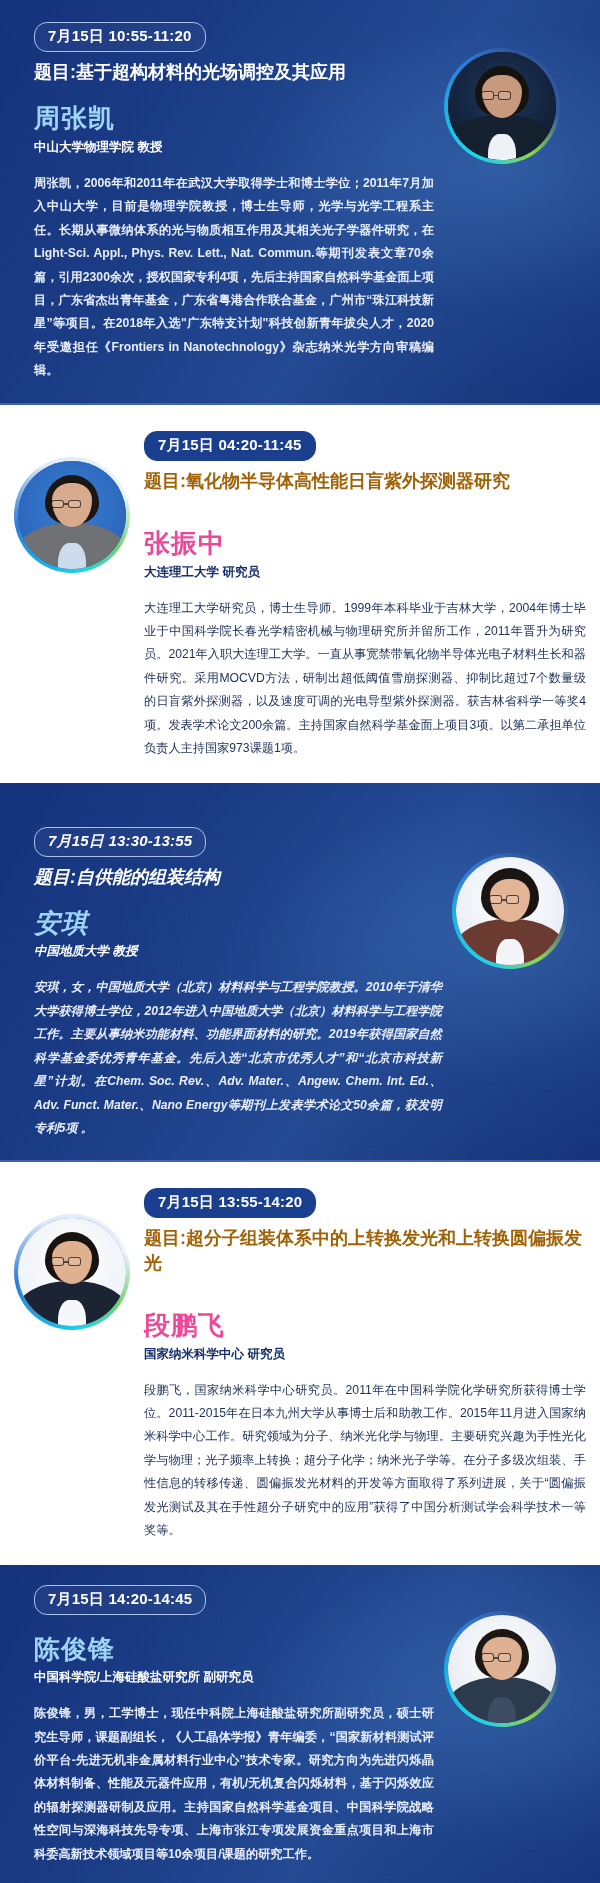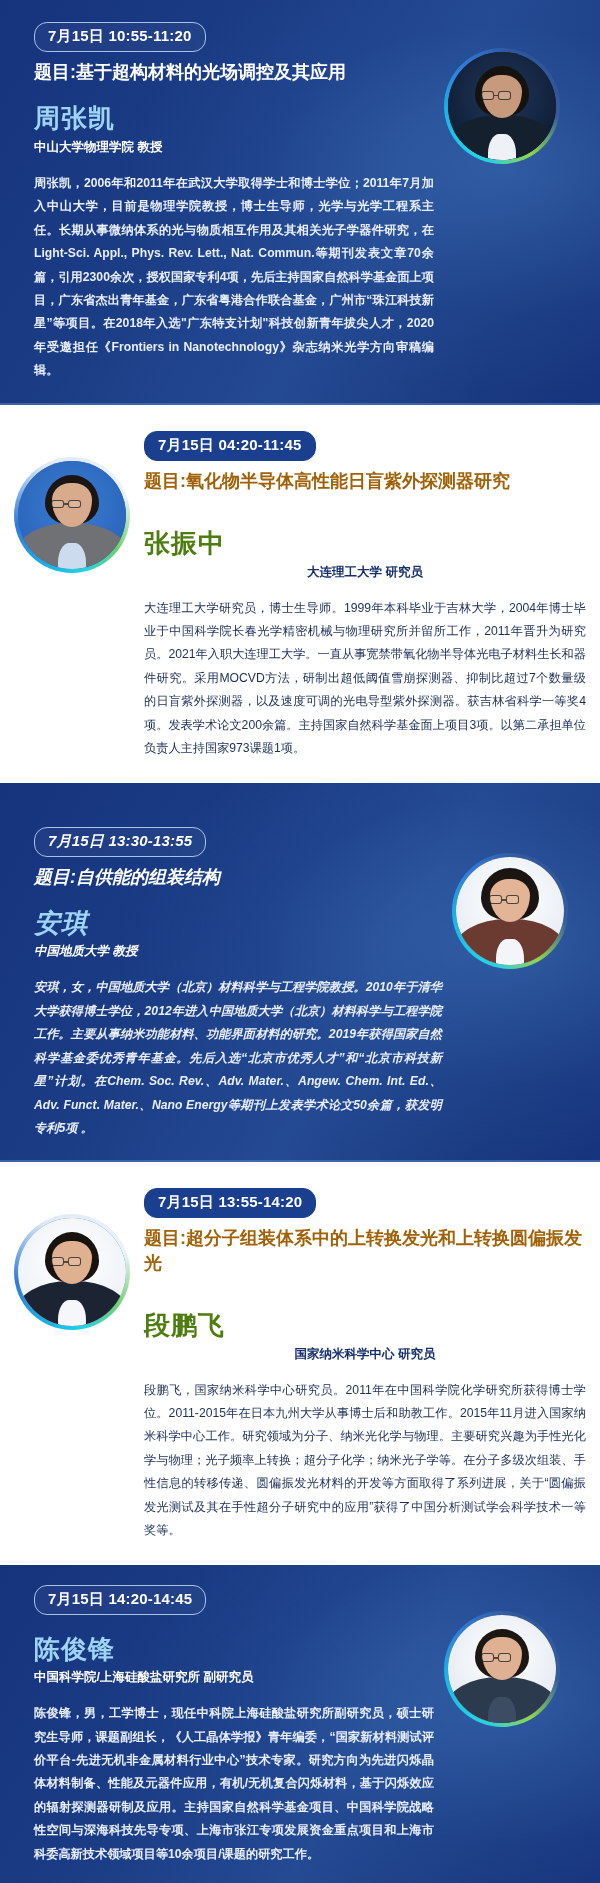--- a/index.html
+++ b/index.html
@@ -156,29 +156,29 @@
   .card.light .topic { color: #a16207; }
 
   .speaker {
     margin-top: 20px;
     font-size: 26px;
     font-weight: bold;
     letter-spacing: 1px;
     line-height: 1.1;
   }
   .card.dark .speaker { color: #9fd4f5; }
-  .card.light .speaker { color: #4d7c0f; margin-top: 36px; }
+  .card.light .speaker { color: #ec4899; margin-top: 36px; }
 
   .affil {
     margin-top: 6px;
     font-size: 12.5px;
     font-weight: bold;
   }
   .card.dark .affil { color: #ffffff; }
-  .card.light .affil { color: #17306d; text-align: center; }
+  .card.light .affil { color: #17306d; }
 
   .bio {
     margin-top: 16px;
     font-size: 12.2px;
     line-height: 1.92;
     text-align: justify;
     font-weight: bold;
   }
   .card.dark .bio { color: #e8eefb; font-weight: bold; }
   .card.light .bio { color: #1d2f57; font-weight: normal; }

